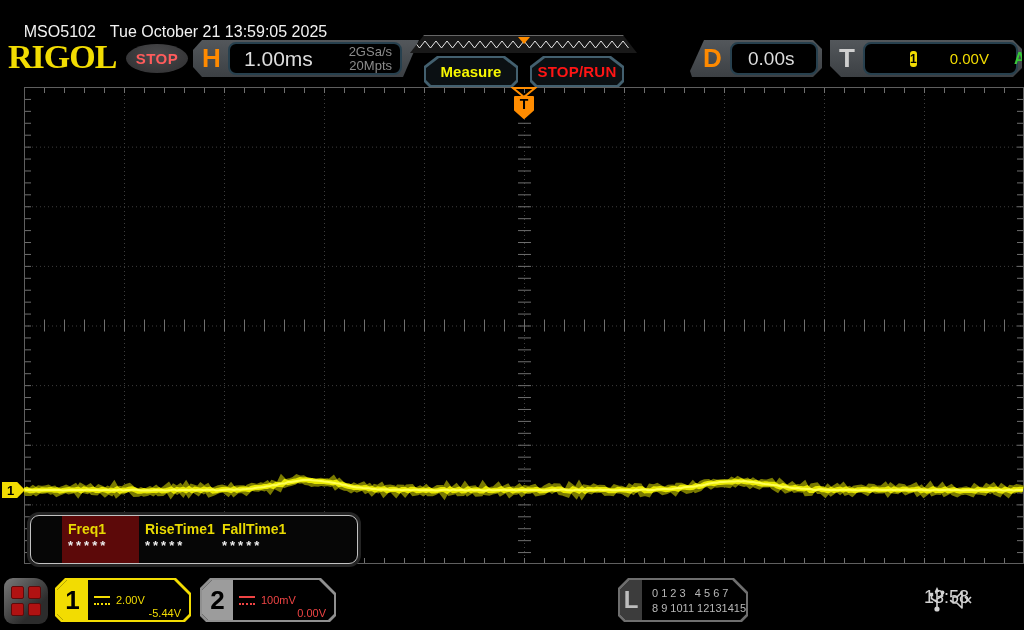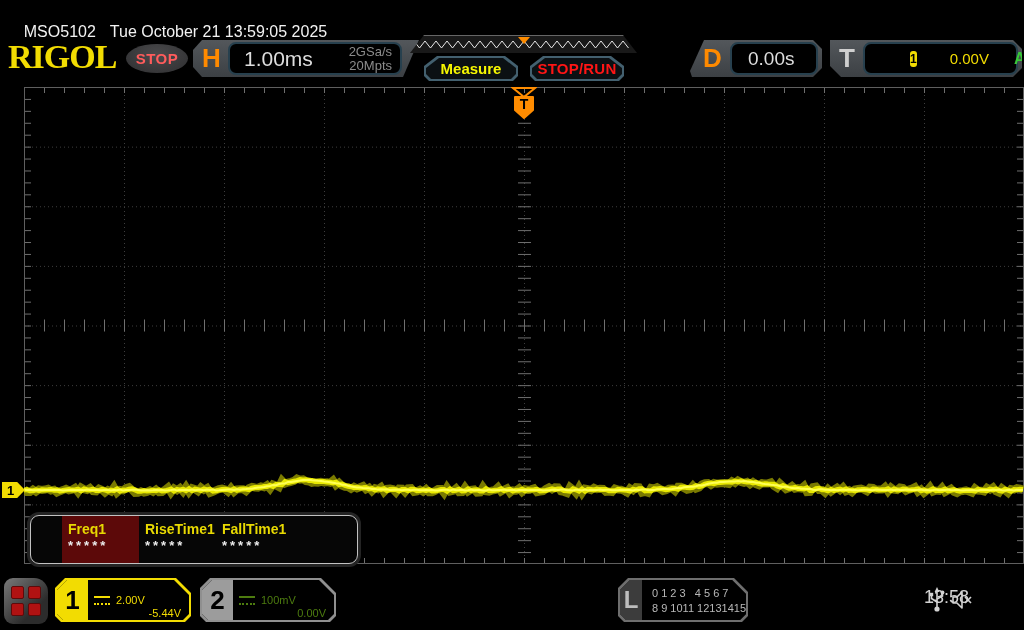--- a/index.html
+++ b/index.html
@@ -27,21 +27,21 @@
   #hpanel .tag{position:absolute;left:9px;top:3px;font-size:26px;font-weight:bold;color:#ff8a00;}
   #hpanel .innerpanel{left:35px;top:2px;right:17px;bottom:2px;display:flex;align-items:center;}
   #tb-main{color:#dedede;font-size:21px;margin-left:14px;flex:1;}
   #tb-side{color:#8c8c8c;font-size:13px;line-height:14px;text-align:right;margin-right:8px;}
 
   #preview{left:410px;top:35px;width:227px;height:17px;background:#191919;
      clip-path:polygon(14px 0,calc(100% - 14px) 0,100% 100%,0 100%);
      border-top:1px solid #666;}
   #preview svg{position:absolute;left:0;top:0;}
 
-  .hexbtn{width:94px;height:25px;}
+  .hexbtn{width:94px;height:31px;}
   .hexbtn .bord,.hexbtn .face{position:absolute;
      clip-path:polygon(13px 0,calc(100% - 13px) 0,100% 10px,100% calc(100% - 5px),calc(100% - 5px) 100%,5px 100%,0 calc(100% - 5px),0 10px);}
   .hexbtn .bord{inset:0;background:#43606f;}
   .hexbtn .face{inset:2px;background:#0b1013;display:flex;align-items:center;justify-content:center;
      font-weight:bold;font-size:15px;}
   #measureBtn{left:424px;top:56px;}
   #measureBtn .face{color:#f7f700;}
   #stoprunBtn{left:530px;top:56px;}
   #stoprunBtn .face{color:#ff1515;letter-spacing:.2px;}
 
@@ -94,21 +94,21 @@
      clip-path:polygon(0 10px,10px 0,calc(100% - 15px) 0,100% 15px,100% calc(100% - 6px),calc(100% - 6px) 100%,6px 100%,0 calc(100% - 6px));}
   .chbox .bord{inset:0;}
   .chbox .face{inset:2px;background:#000;display:flex;}
   .chtab{width:31px;display:flex;align-items:center;justify-content:center;
      color:#000;font-size:26px;font-weight:bold;}
   .chbody{flex:1;padding:14px 8px 0 6px;font-size:11px;}
   .chrow1{display:flex;align-items:center;gap:6px;}
   .chrow2{text-align:right;margin-top:1px;}
   .dcicon{display:inline-block;width:16px;height:9px;border-top:2px solid;border-bottom:2px dotted;box-sizing:border-box;}
   #ch1 .bord{background:#f2dc02;} #ch1 .chtab{background:#f2dc02;} #ch1 .chbody{color:#f2dc02;}
-  #ch2 .bord{background:#8f8f8f;} #ch2 .chtab{background:#9c9c9c;} #ch2 .chbody{color:#4d7c0f;}
+  #ch2 .bord{background:#8f8f8f;} #ch2 .chtab{background:#9c9c9c;} #ch2 .chbody{color:#ef4444;}
   #ch1{left:55px;} #ch2{left:200px;}
 
   #lpanel{left:618px;top:578px;width:130px;height:44px;}
   #lpanel .bord{position:absolute;inset:0;background:#6e6e6e;
      clip-path:polygon(0 10px,10px 0,calc(100% - 14px) 0,100% 14px,100% calc(100% - 6px),calc(100% - 6px) 100%,6px 100%,0 calc(100% - 6px));}
   #lpanel .face{position:absolute;inset:2px;background:#0a0a0a;display:flex;
      clip-path:polygon(0 10px,10px 0,calc(100% - 14px) 0,100% 14px,100% calc(100% - 6px),calc(100% - 6px) 100%,6px 100%,0 calc(100% - 6px));}
   #lpanel .ltab{width:28px;background:#3c3c3c;color:#bdbdbd;font-size:24px;font-weight:bold;
      display:flex;align-items:center;justify-content:center;}
   #lpanel .lbody{flex:1;background:#000;color:#b8b8b8;font-size:11px;line-height:15px;

